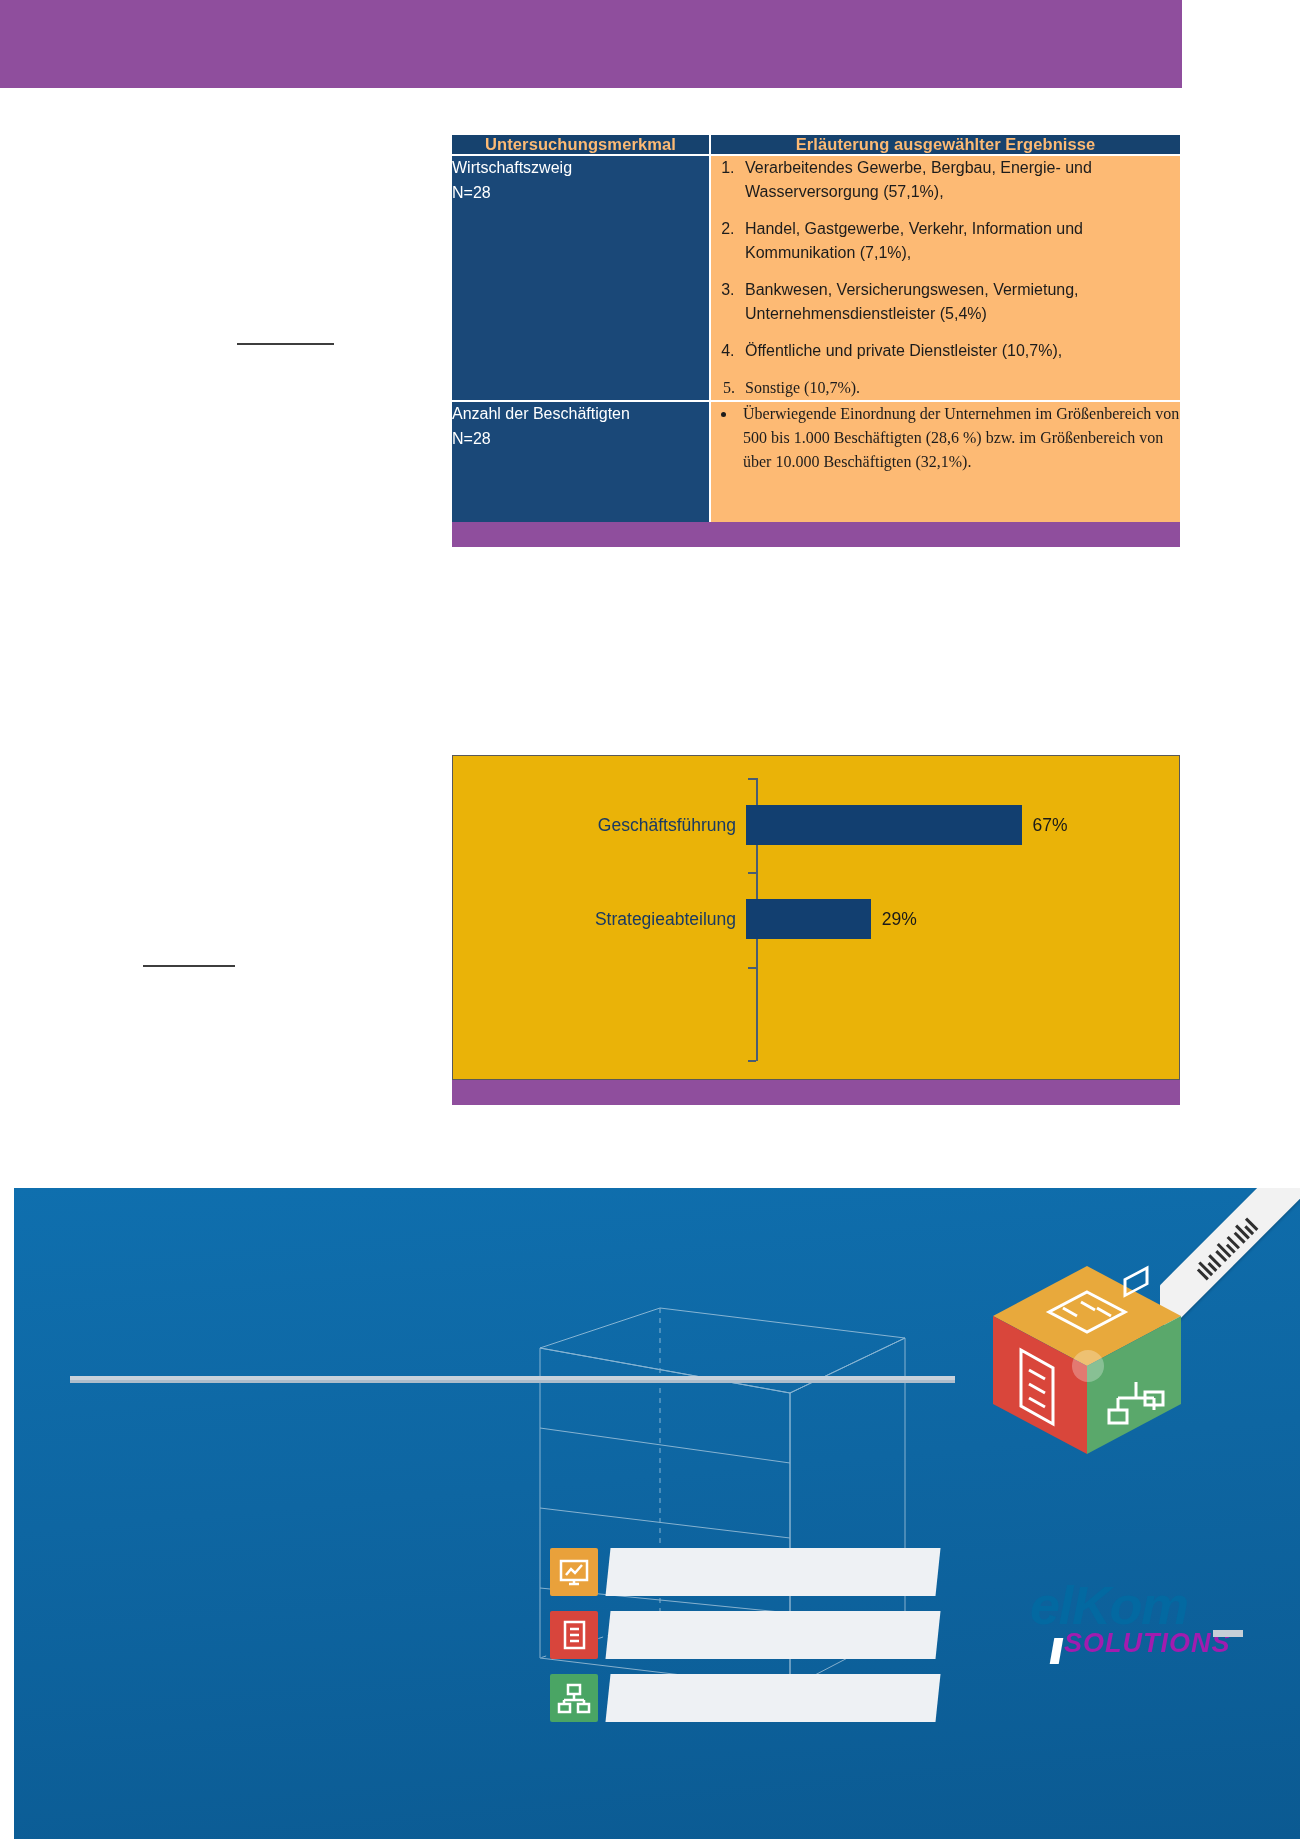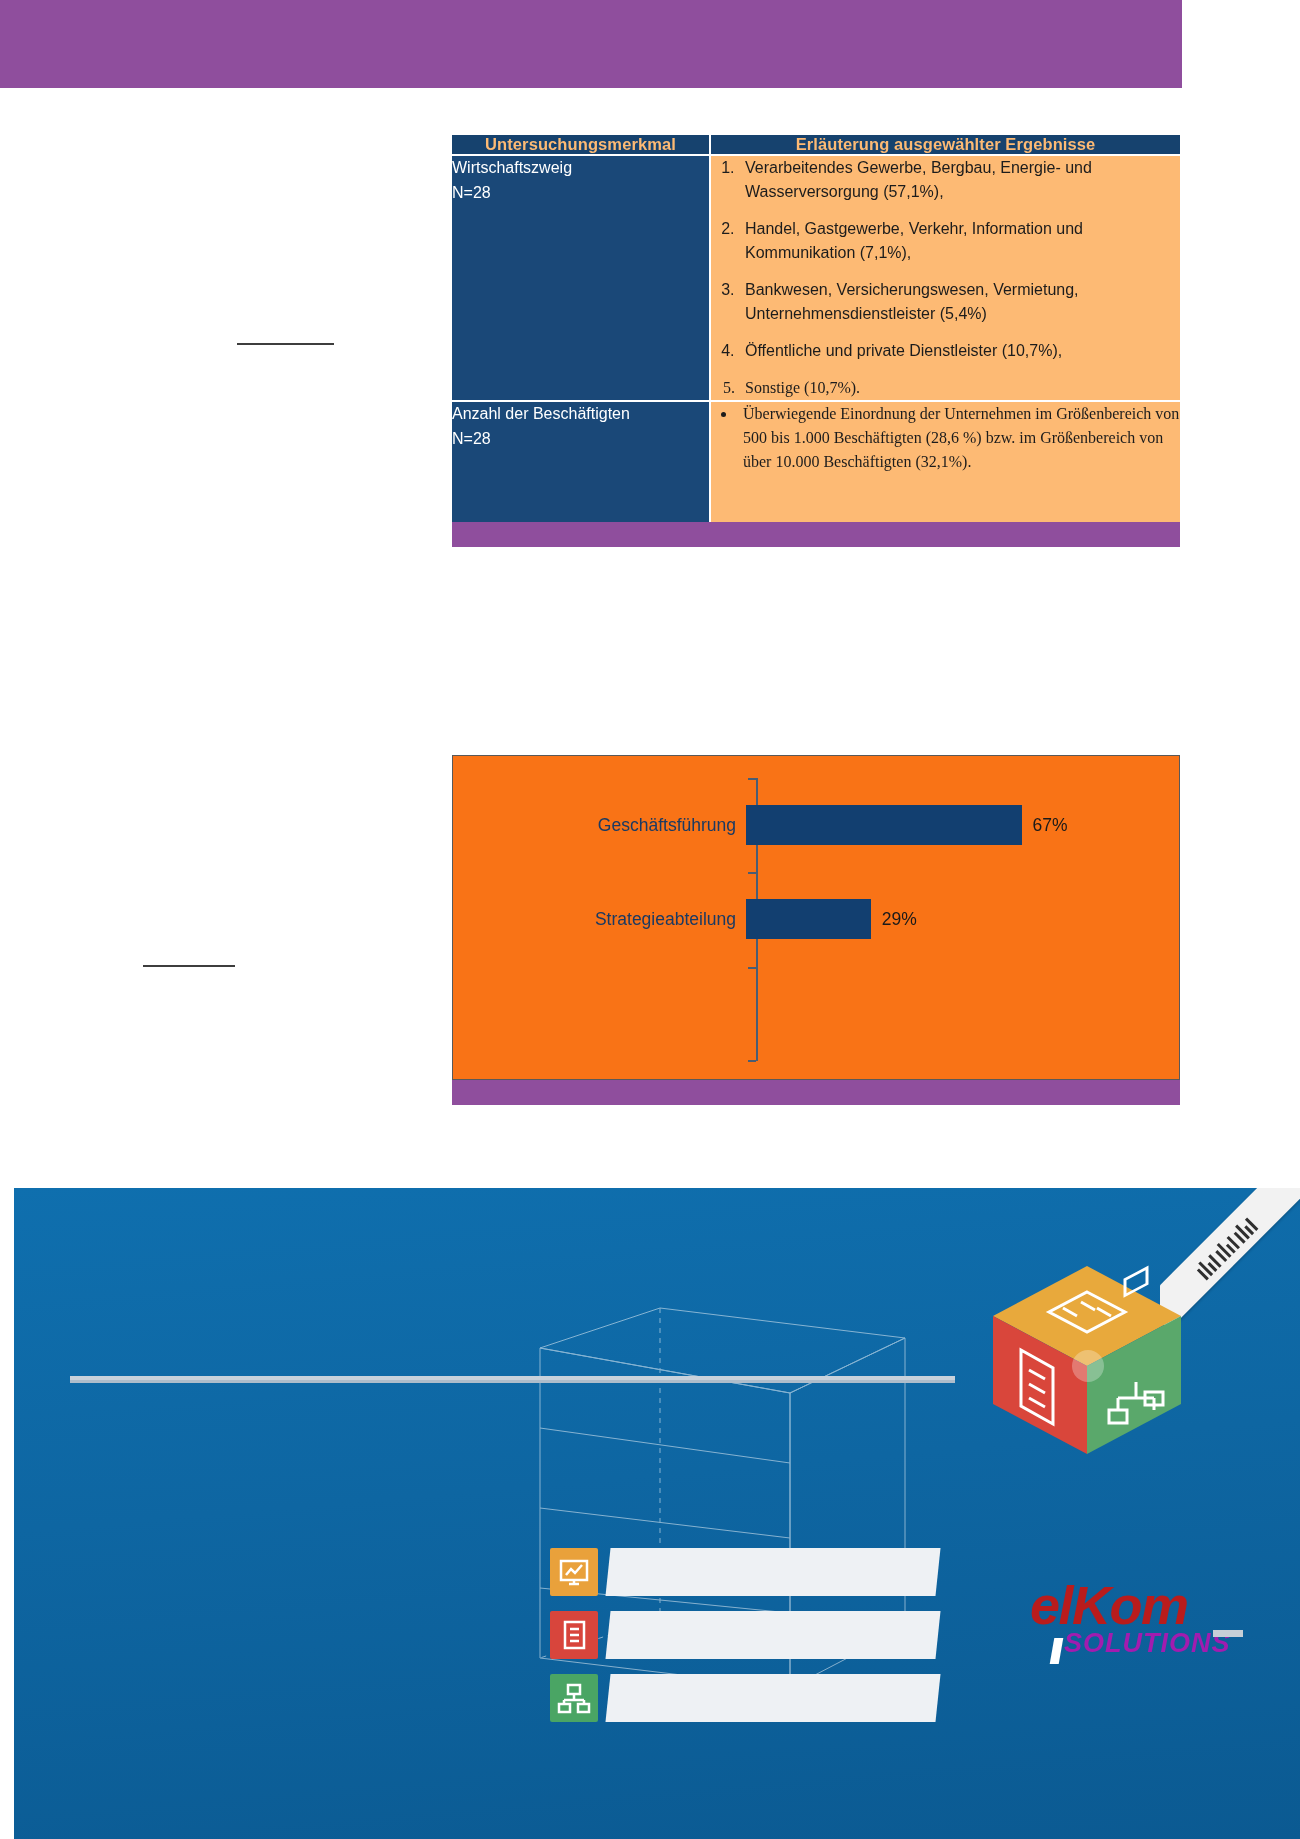--- a/index.html
+++ b/index.html
@@ -109,21 +109,21 @@
   
   .chart-block {
     position: absolute;
     left: 452px;
     top: 755px;
     width: 728px;
   }
   .chart-frame {
     width: 728px;
     height: 325px;
-    background: #f97316;
+    background: #eab308;
     border: 1.5px solid #595959;
     box-sizing: border-box;
     position: relative;
   }
   .chart-footer-bar {
     width: 728px;
     height: 25px;
     background: #8f4e9d;
   }
 
@@ -280,21 +280,21 @@
     height: 96px;
     color: #c9d2da;
   }
   .elkom-word {
     font-family: "Liberation Sans", sans-serif;
     font-size: 54px;
     font-style: italic;
     font-weight: bold;
     letter-spacing: -1.5px;
     line-height: 1;
-    color: #b91c1c;
+    color: #0369a1;
   }
   .elkom-sub {
     font-family: "Liberation Sans", sans-serif;
     font-size: 27px;
     font-style: italic;
     font-weight: bold;
     letter-spacing: 1px;
     color: #a21caf;
     margin-top: -4px;
     padding-left: 34px;

